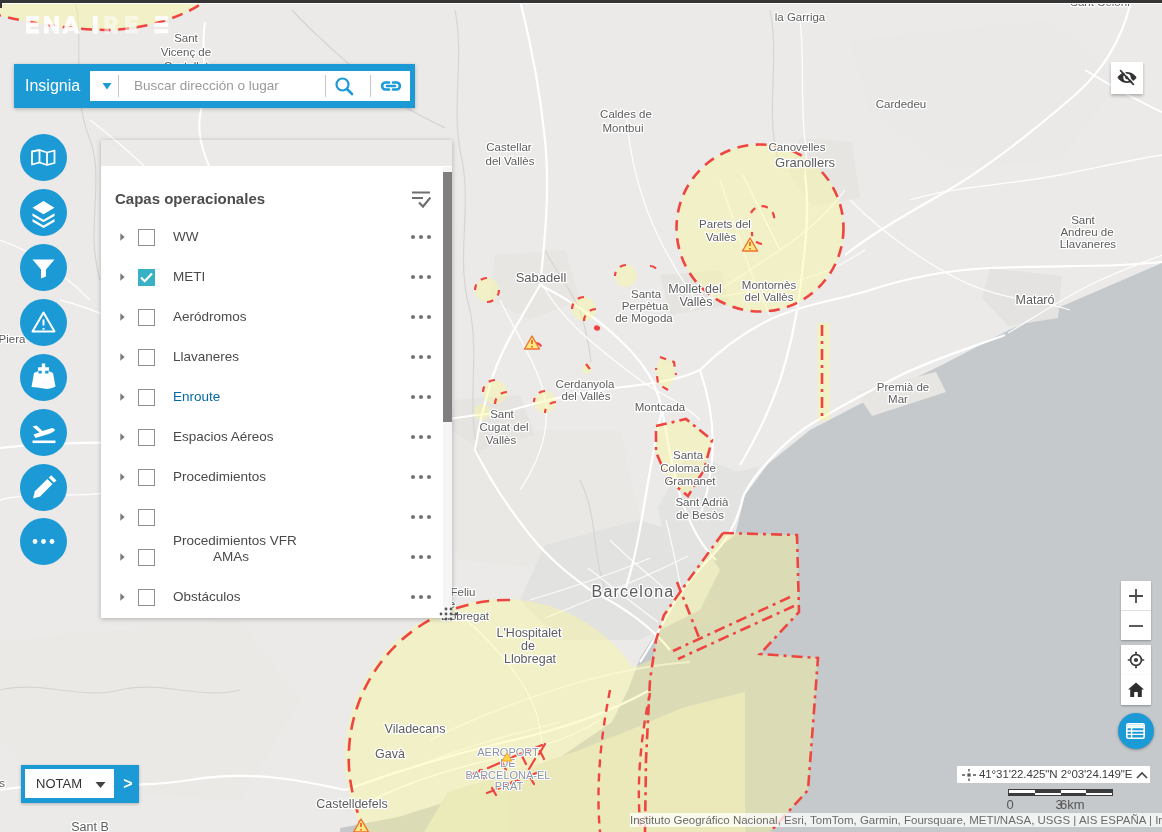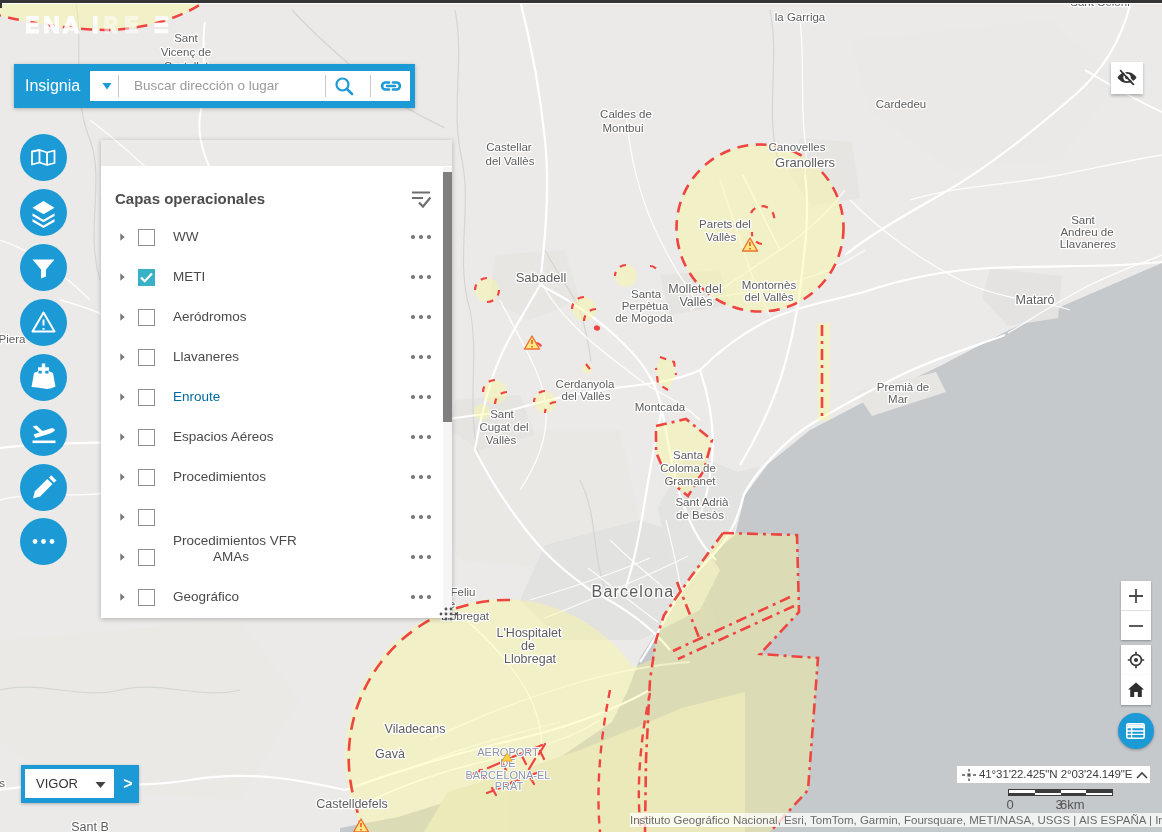--- a/index.html
+++ b/index.html
@@ -467,21 +467,21 @@
           <g fill="#757575">
             <circle cx="3" cy="3" r="2.1"></circle>
             <circle cx="11" cy="3" r="2.1"></circle>
             <circle cx="19" cy="3" r="2.1"></circle>
           </g>
         </svg>
 <svg class="abs" style="left:19px;top:375px;" width="5" height="8" viewBox="0 0 5 8">
           <path d="M0.3,0.3 L4.7,4 L0.3,7.7 Z" fill="#7a7a7a"></path>
         </svg>
         <div class="abs" style="left:37px;top:371px;width:15px;height:15px;background:#fff;border:1.5px solid #8f8f8f;"></div>
-        <div class="abs" style="left:72px;top:369px;height:20px;line-height:20px;font-size:13.5px;color:#4a4a4a;white-space:nowrap;">Geográfico</div>
+        <div class="abs" style="left:72px;top:369px;height:20px;line-height:20px;font-size:13.5px;color:#4a4a4a;white-space:nowrap;">Obstáculos</div>
         <svg class="abs" style="left:309px;top:376px;" width="22" height="6" viewBox="0 0 22 6">
           <g fill="#757575">
             <circle cx="3" cy="3" r="2.1"></circle>
             <circle cx="11" cy="3" r="2.1"></circle>
             <circle cx="19" cy="3" r="2.1"></circle>
           </g>
         </svg>
       </div>
   </div>
 
@@ -497,21 +497,21 @@
       <circle cx="9" cy="4" r="1.4"></circle>
       <circle cx="14" cy="4" r="1.4"></circle>
       <circle cx="14" cy="14" r="1.4"></circle>
       <circle cx="9" cy="14" r="1.4"></circle>
       <circle cx="19" cy="9" r="1.4"></circle>
     </g>
 </svg>
 
 <div id="vigor" class="abs blue" style="left:21px;top:765px;width:118px;height:38px;box-shadow:0 1px 3px rgba(0,0,0,0.25);">
   <div class="abs" style="left:4px;top:4px;width:89px;height:29px;background:#fff;">
-    <div class="abs" style="left:11px;top:0;height:29px;line-height:29px;font-size:13px;color:#333;">VIGOR</div>
+    <div class="abs" style="left:11px;top:0;height:29px;line-height:29px;font-size:13px;color:#333;">NOTAM</div>
     <svg class="abs" style="left:70px;top:12px;" width="11" height="8" viewBox="0 0 11 8">
         <path d="M0.5,1 L10.5,1 L5.5,7 Z" fill="#444"></path>
       </svg>
   </div>
   <div class="abs" style="left:96px;top:0;width:22px;height:38px;color:#fff;font-size:16px;font-weight:bold;line-height:37px;text-align:center;">&gt;</div>
 </div>
 
 <div id="rightctl" class="abs" style="left:1121px;top:581px;width:31px;height:170px;">
   <div class="abs" style="left:0;top:0;width:30px;height:59px;background:#fff;box-shadow:0 1px 2px rgba(0,0,0,0.3);"></div>
   <div class="abs" style="left:0;top:29px;width:30px;height:1px;background:#e0e0e0;"></div>

